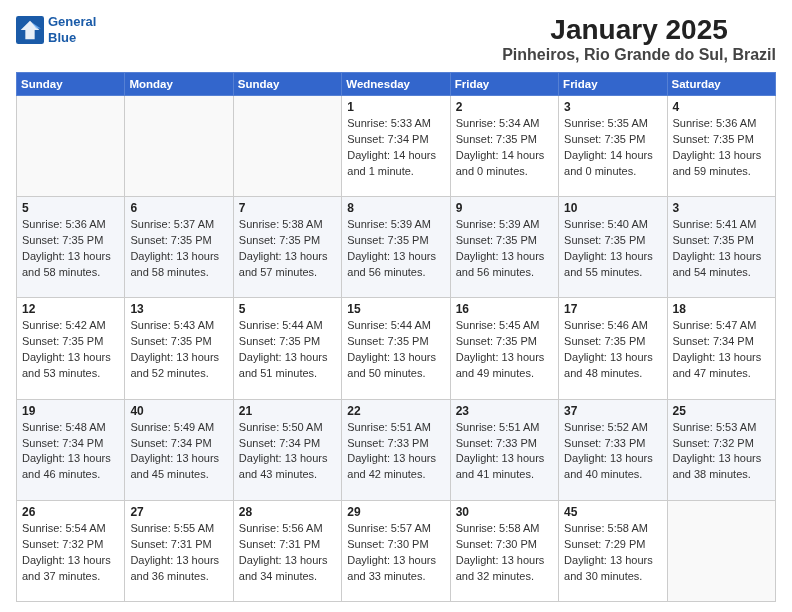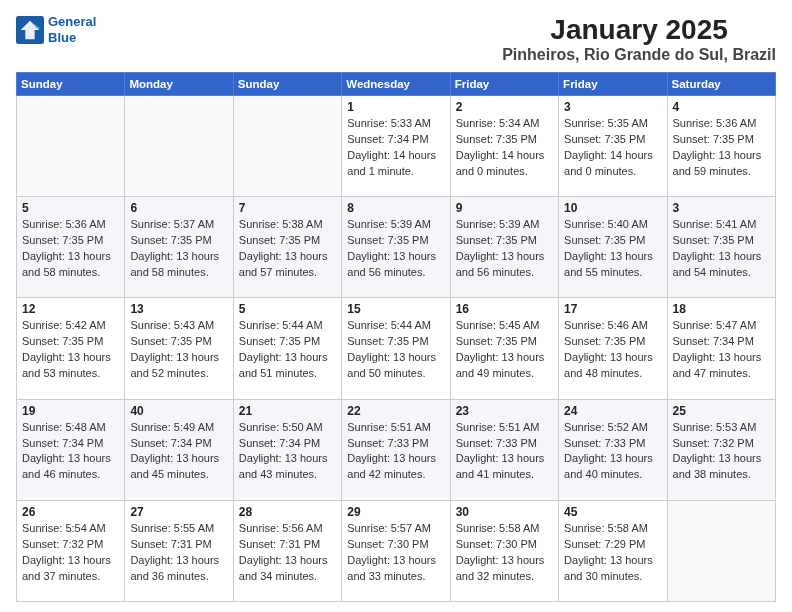--- a/index.html
+++ b/index.html
@@ -233,21 +233,21 @@
           </td>
           <td>
             <span class="cell-day">22</span>
             <div class="cell-info">Sunrise: 5:51 AM<br>Sunset: 7:33 PM<br>Daylight: 13 hours<br>and 42 minutes.</div>
           </td>
           <td>
             <span class="cell-day">23</span>
             <div class="cell-info">Sunrise: 5:51 AM<br>Sunset: 7:33 PM<br>Daylight: 13 hours<br>and 41 minutes.</div>
           </td>
           <td>
-            <span class="cell-day">24</span>
+            <span class="cell-day">37</span>
             <div class="cell-info">Sunrise: 5:52 AM<br>Sunset: 7:33 PM<br>Daylight: 13 hours<br>and 40 minutes.</div>
           </td>
           <td>
             <span class="cell-day">25</span>
             <div class="cell-info">Sunrise: 5:53 AM<br>Sunset: 7:32 PM<br>Daylight: 13 hours<br>and 38 minutes.</div>
           </td>
         </tr>
         <tr>
           <td>
             <span class="cell-day">26</span>

